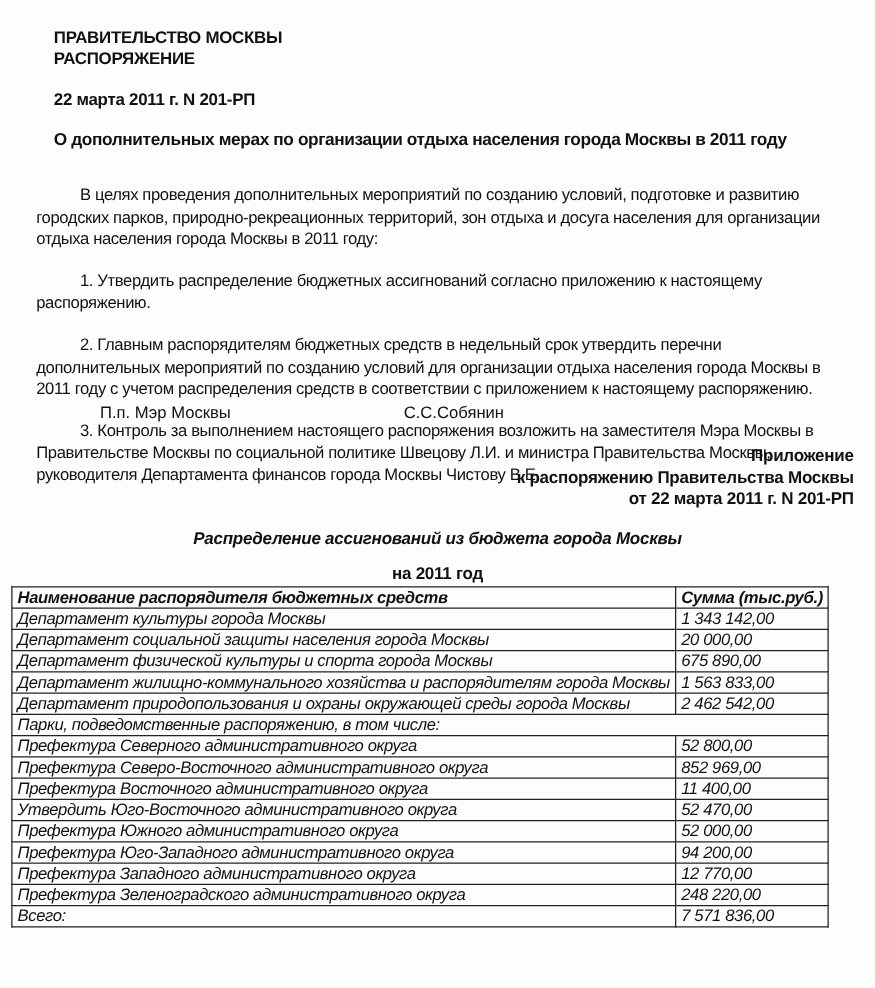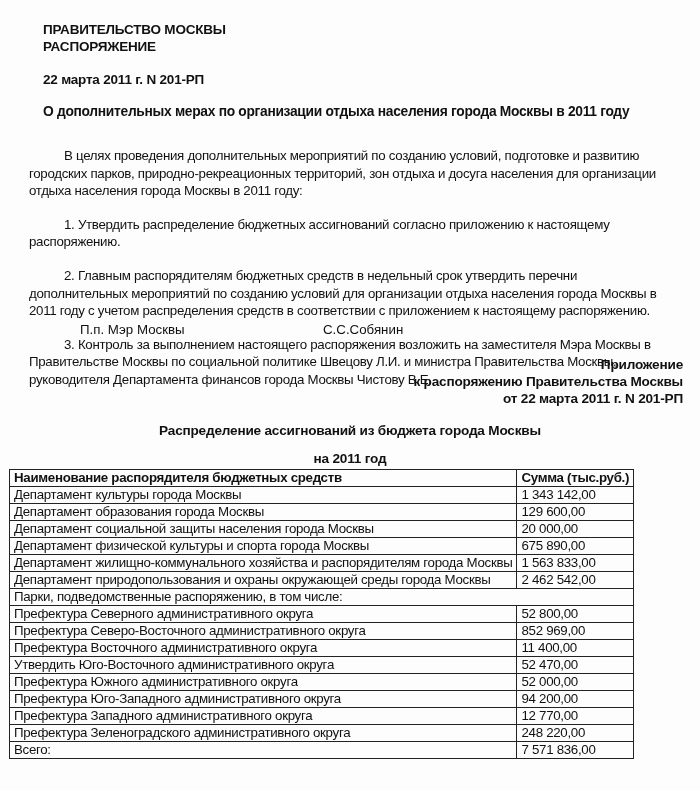--- a/index.html
+++ b/index.html
@@ -16,21 +16,21 @@
   .title { left: 43px; top: 104px; font-size: 13.8px; letter-spacing: -0.3px; }
   .body-text { position: absolute; left: 13px; top: 131px; width: 680px; font-size: 13.3px; line-height: 17.6px; letter-spacing: -0.3px; }
   .body-text p { margin: 16px; }
   .indent { text-indent: 35px; }
   .sign-left { left: 43px; top: 322px; font-size: 13.3px; margin-left: 37px; }
   .sign-right { left: 323px; top: 322px; font-size: 13.3px; }
   .app { right: 17px; font-size: 13.6px; text-align: right; letter-spacing: -0.2px; }
   .dist-title { left: 0; width: 700px; text-align: center; font-size: 13.6px; letter-spacing: -0.2px; }
   table.budget {
     position: absolute; left: 9px; top: 469px; width: 553px;
-    border-collapse: collapse; font-size: 13.3px; letter-spacing: -0.3px;
+    border-collapse: collapse; font-size: 13.3px; letter-spacing: -0.3px; font-style: italic;
   }
   table.budget td, table.budget th {
     border: 1px solid #222; padding: 0 4px; height: 16px; line-height: 16px;
     text-align: left; font-weight: normal; white-space: nowrap;
   }
   table.budget th { font-weight: bold; }
   table.budget td.sum, table.budget th.sum { width: 126px; }
   table.budget { border: 1.5px solid #222; }
 </style>
 </head>
@@ -48,38 +48,34 @@
   <p class="indent">3. Контроль за выполнением настоящего распоряжения возложить на заместителя Мэра Москвы в Правительстве Москвы по социальной политике Швецову Л.И. и министра Правительства Москвы, руководителя Департамента финансов города Москвы Чистову В.Е.</p>
 </div>
 
 <div class="abs sign-left">П.п. Мэр Москвы</div>
 <div class="abs sign-right">С.С.Собянин</div>
 
 <div class="abs b app" style="top:357px;">Приложение</div>
 <div class="abs b app" style="top:374px;">к распоряжению Правительства Москвы</div>
 <div class="abs b app" style="top:391px;">от 22 марта 2011 г. N 201-РП</div>
 
-<div class="abs b dist-title" style="top:423px;">Распределение ассигнований из бюджета города Москвы</div>
+<div class="abs b dist-title" style="top:423px;font-style:italic;">Распределение ассигнований из бюджета города Москвы</div>
 <div class="abs b dist-title" style="top:440px;margin-top:11px;">на 2011 год</div>
 
 <table class="budget">
   <thead>
     <tr>
       <th>Наименование распорядителя бюджетных средств</th>
       <th class="sum">Сумма (тыс.руб.)</th>
     </tr>
   </thead>
   <tbody>
     <tr>
         <td>Департамент культуры города Москвы</td>
         <td class="sum">1 343 142,00</td>
-      </tr>
-    <tr>
-        <td>Департамент образования города Москвы</td>
-        <td class="sum">129 600,00</td>
       </tr>
     <tr>
         <td>Департамент социальной защиты населения города Москвы</td>
         <td class="sum">20 000,00</td>
       </tr>
     <tr>
         <td>Департамент физической культуры и спорта города Москвы</td>
         <td class="sum">675 890,00</td>
       </tr>
     <tr>

